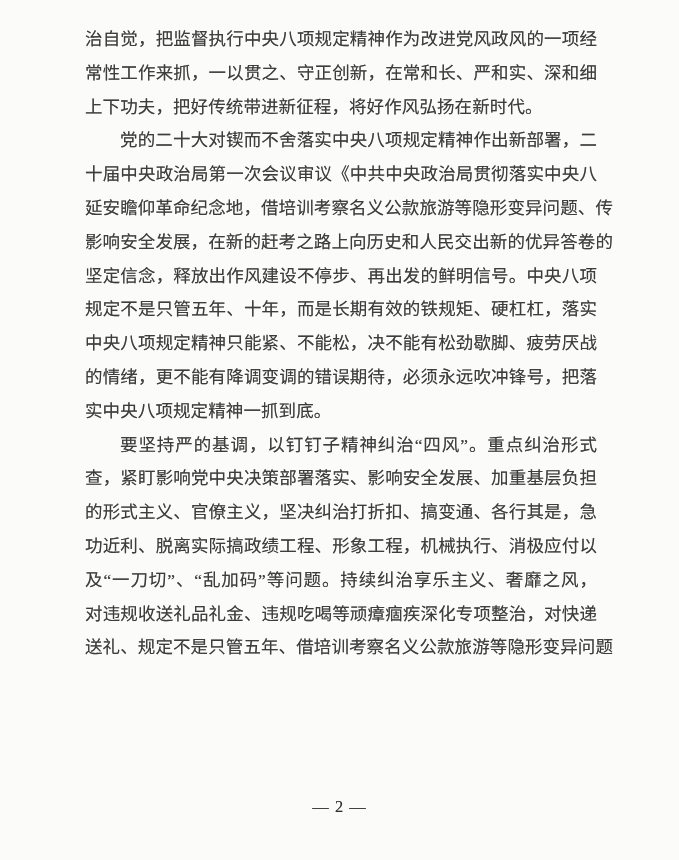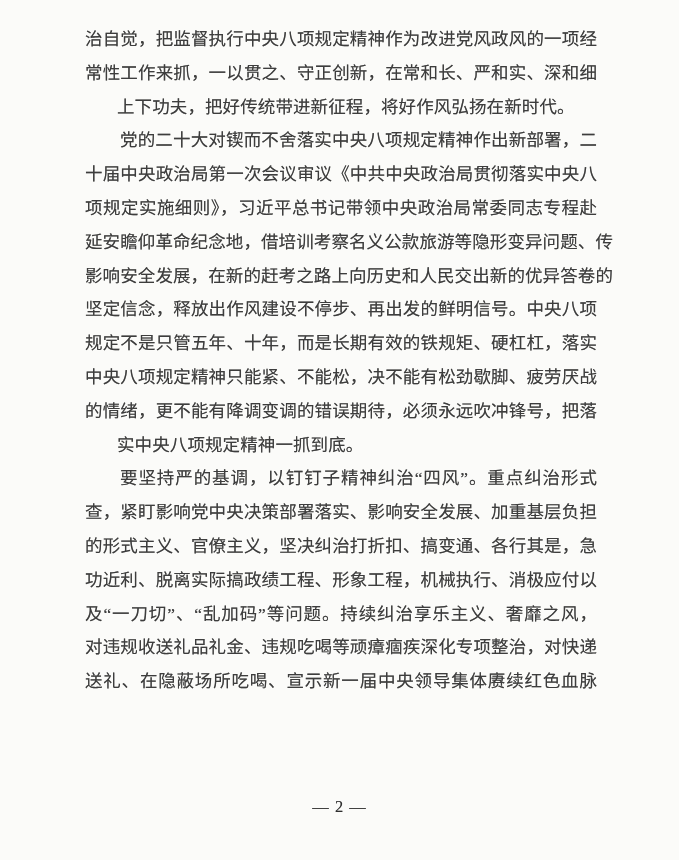--- a/index.html
+++ b/index.html
@@ -39,21 +39,20 @@
     text-justify: inter-ideograph;
     letter-spacing: 0.1px;
     
     text-shadow: 0 0 0.5px rgba(70,70,70,0.55);
   }
   .line.indent {
     text-indent: 2em;
   }
   .line.para-end {
     text-align-last: left;
-    margin-left: 32px;
   }
   .footer {
     position: absolute;
     left: 0;
     top: 796px;
     width: 679px;
     text-align: center;
   }
   .page-number {
     font-size: 16.5px;
@@ -72,38 +71,37 @@
 
     <div>
       <div class="line">治自觉，把监督执行中央八项规定精神作为改进党风政风的一项经</div>
       <div class="line">常性工作来抓，一以贯之、守正创新，在常和长、严和实、深和细</div>
       <div class="line para-end">上下功夫，把好传统带进新征程，将好作风弘扬在新时代。</div>
     </div>
 
     <div>
       <div class="line indent">党的二十大对锲而不舍落实中央八项规定精神作出新部署，二</div>
       <div class="line">十届中央政治局第一次会议审议《中共中央政治局贯彻落实中央八</div>
-      <div class="line">项规定实施细则》，习近平总书记带领中央政治局常委同志专程赴</div>
       <div class="line">延安瞻仰革命纪念地，借培训考察名义公款旅游等隐形变异问题、传</div>
       <div class="line">影响安全发展，在新的赶考之路上向历史和人民交出新的优异答卷的</div>
       <div class="line">坚定信念，释放出作风建设不停步、再出发的鲜明信号。中央八项</div>
       <div class="line">规定不是只管五年、十年，而是长期有效的铁规矩、硬杠杠，落实</div>
       <div class="line">中央八项规定精神只能紧、不能松，决不能有松劲歇脚、疲劳厌战</div>
       <div class="line">的情绪，更不能有降调变调的错误期待，必须永远吹冲锋号，把落</div>
       <div class="line para-end">实中央八项规定精神一抓到底。</div>
     </div>
 
     <div>
       <div class="line indent">要坚持严的基调，以钉钉子精神纠治“四风”。重点纠治形式</div>
       <div class="line">查，紧盯影响党中央决策部署落实、影响安全发展、加重基层负担</div>
       <div class="line">的形式主义、官僚主义，坚决纠治打折扣、搞变通、各行其是，急</div>
       <div class="line">功近利、脱离实际搞政绩工程、形象工程，机械执行、消极应付以</div>
       <div class="line">及“一刀切”、“乱加码”等问题。持续纠治享乐主义、奢靡之风，</div>
       <div class="line">对违规收送礼品礼金、违规吃喝等顽瘴痼疾深化专项整治，对快递</div>
-      <div class="line">送礼、在隐蔽场所吃喝、宣示新一届中央领导集体赓续红色血脉</div>
+      <div class="line">送礼、规定不是只管五年、借培训考察名义公款旅游等隐形变异问题</div>
     </div>
 
   </div>
 
   <div class="footer">
     <span class="page-number">— 2 —</span>
   </div>
 
 </div>
 

